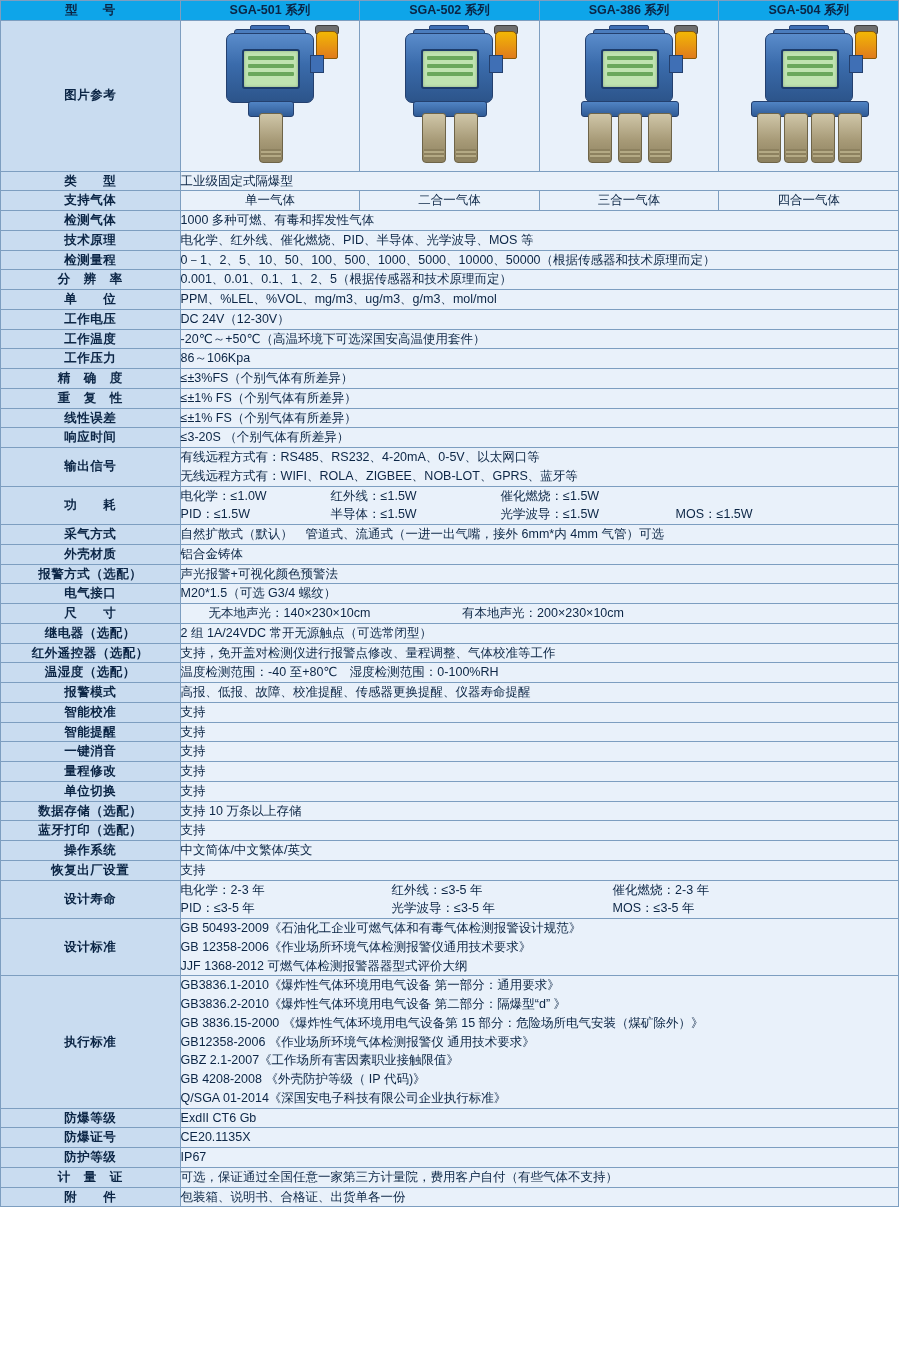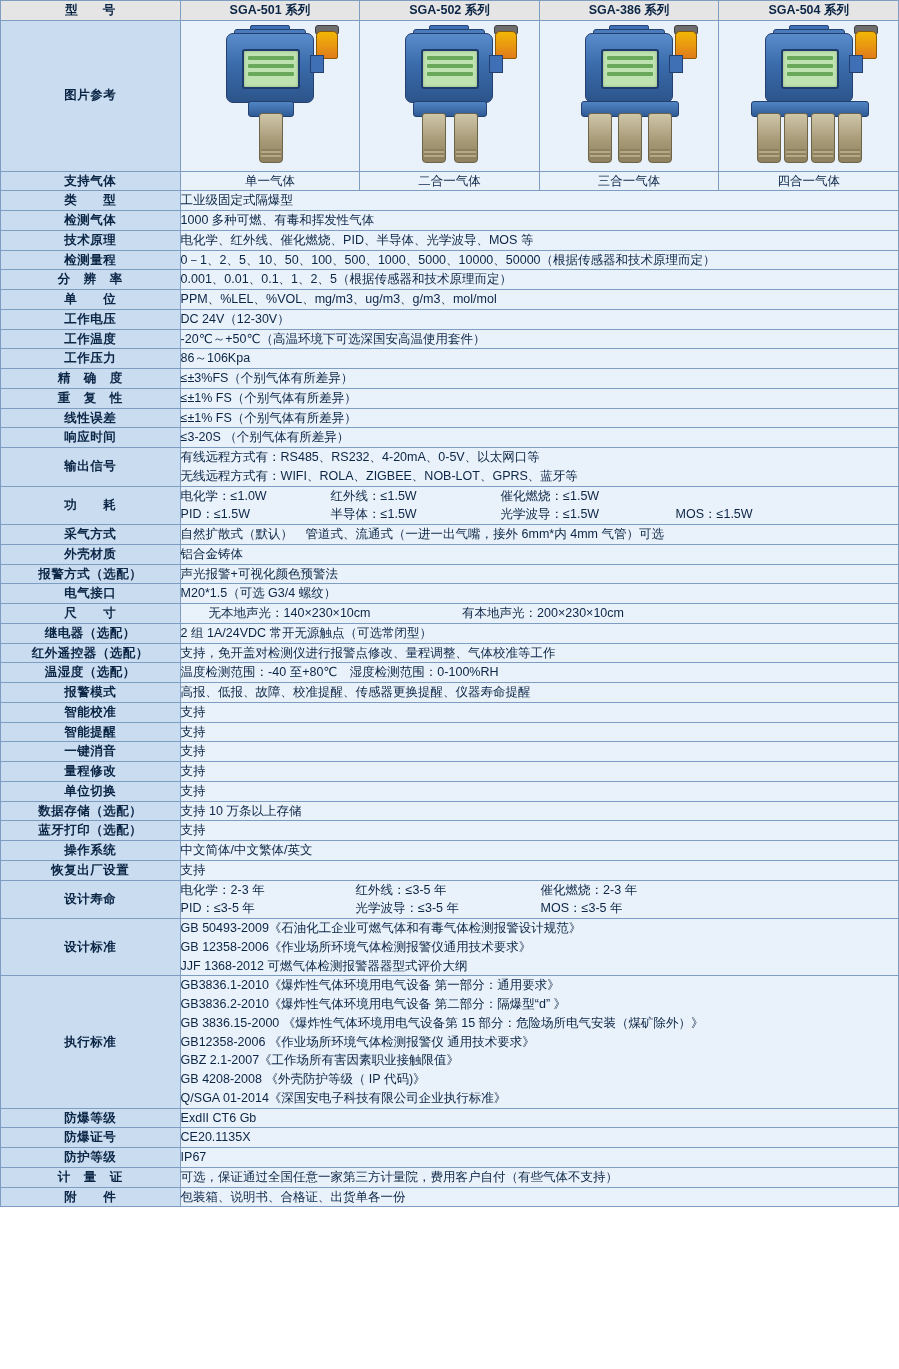--- a/index.html
+++ b/index.html
@@ -37,41 +37,41 @@
     width:140px;
   }
   td.val{
     background:#e9f1fa;
     padding:5px 8px;
     color:#0b2545;
     font-size:12.5px;
   }
   td.val.center{text-align:center;}
   .hdr td{
-    background:#e5e5e5;
+    background:#0ea5e9;
     text-align:center;
     font-weight:bold;
     font-size:13.5px;
     color:#0b2545;
     padding:7px 4px;
   }
   .imgcell{
     background:#e9f1fa;
     text-align:center;
     height:148px;
     padding:2px 0;
   }
   .multi{line-height:1.85;}
   .pwr-row{display:flex;}
   .pwr-row > span{display:inline-block;}
   .w1{width:150px;}
   .w2{width:170px;}
   .w3{width:175px;}
   .w4{width:175px;}
-  .life-row{display:flex;}
+  .life-row{display:flex;gap:36px;}
   .life-row > span{display:inline-block;}
   .l1{width:175px;}
   .l2{width:185px;}
   .l3{width:190px;}
   .sz-row > span{display:inline-block;}
   .s1{width:250px;margin-left:28px;}
   .std-line{display:block;}
   
   .dev{
     position:relative;
@@ -198,31 +198,31 @@
         <div class="manifold" style="left:22px;width:116px;"></div>
         <div class="sensor" style="left:28px;top:92px;"></div>
         <div class="sensor" style="left:55px;top:92px;"></div>
         <div class="sensor" style="left:82px;top:92px;"></div>
         <div class="sensor" style="left:109px;top:92px;"></div>
       </div>
     </td>
   </tr>
 
   <tr>
+          <td class="label">类　　型</td>
+          <td class="val" colspan="4">工业级固定式隔爆型</td>
+        </tr>
+
+  <tr>
     <td class="label">支持气体</td>
     <td class="val center">单一气体</td>
     <td class="val center">二合一气体</td>
     <td class="val center">三合一气体</td>
     <td class="val center">四合一气体</td>
   </tr>
-
-  <tr>
-          <td class="label">类　　型</td>
-          <td class="val" colspan="4">工业级固定式隔爆型</td>
-        </tr>
   <tr>
           <td class="label">检测气体</td>
           <td class="val" colspan="4">1000 多种可燃、有毒和挥发性气体</td>
         </tr>
   <tr>
           <td class="label">技术原理</td>
           <td class="val" colspan="4">电化学、红外线、催化燃烧、PID、半导体、光学波导、MOS 等</td>
         </tr>
   <tr>
           <td class="label">检测量程</td>

